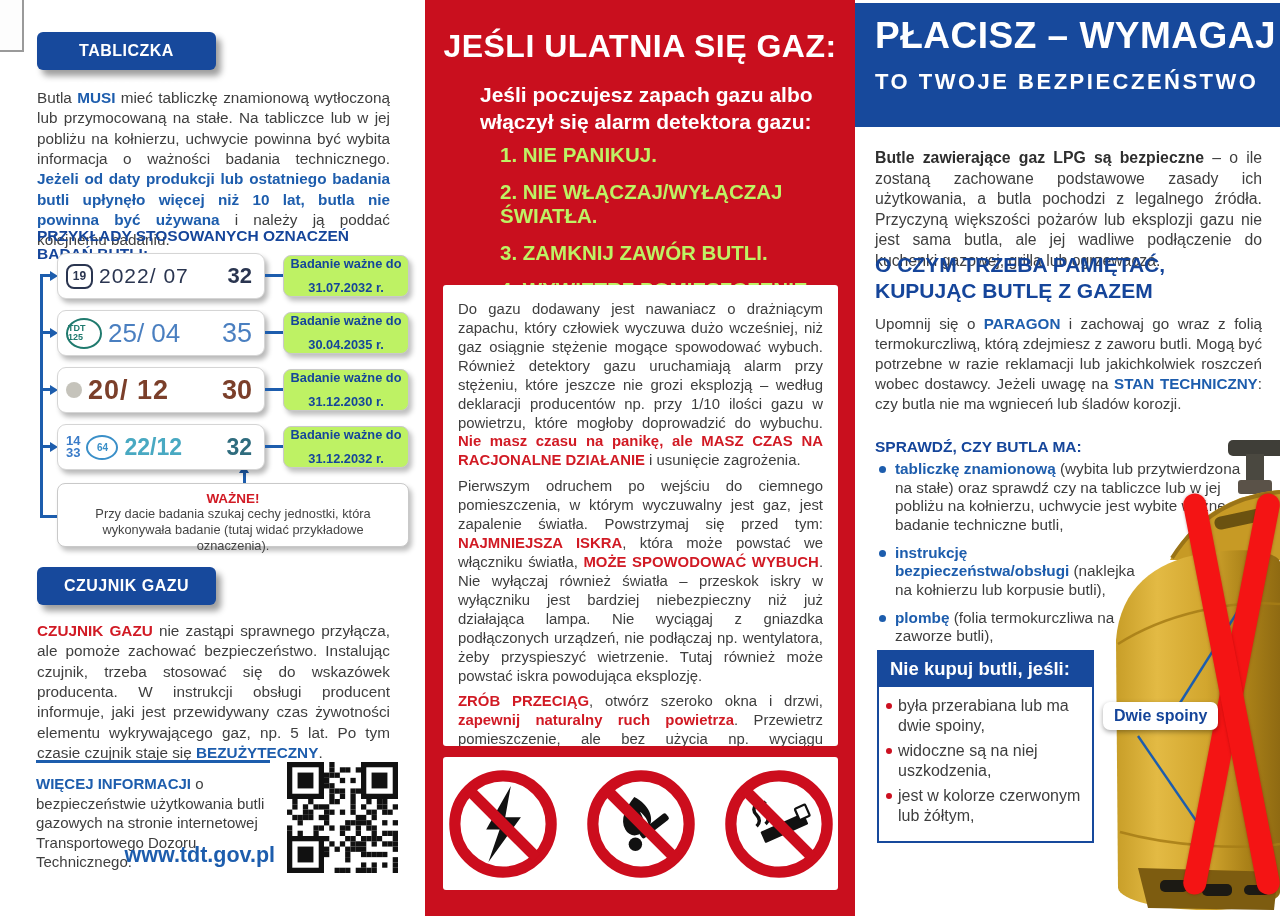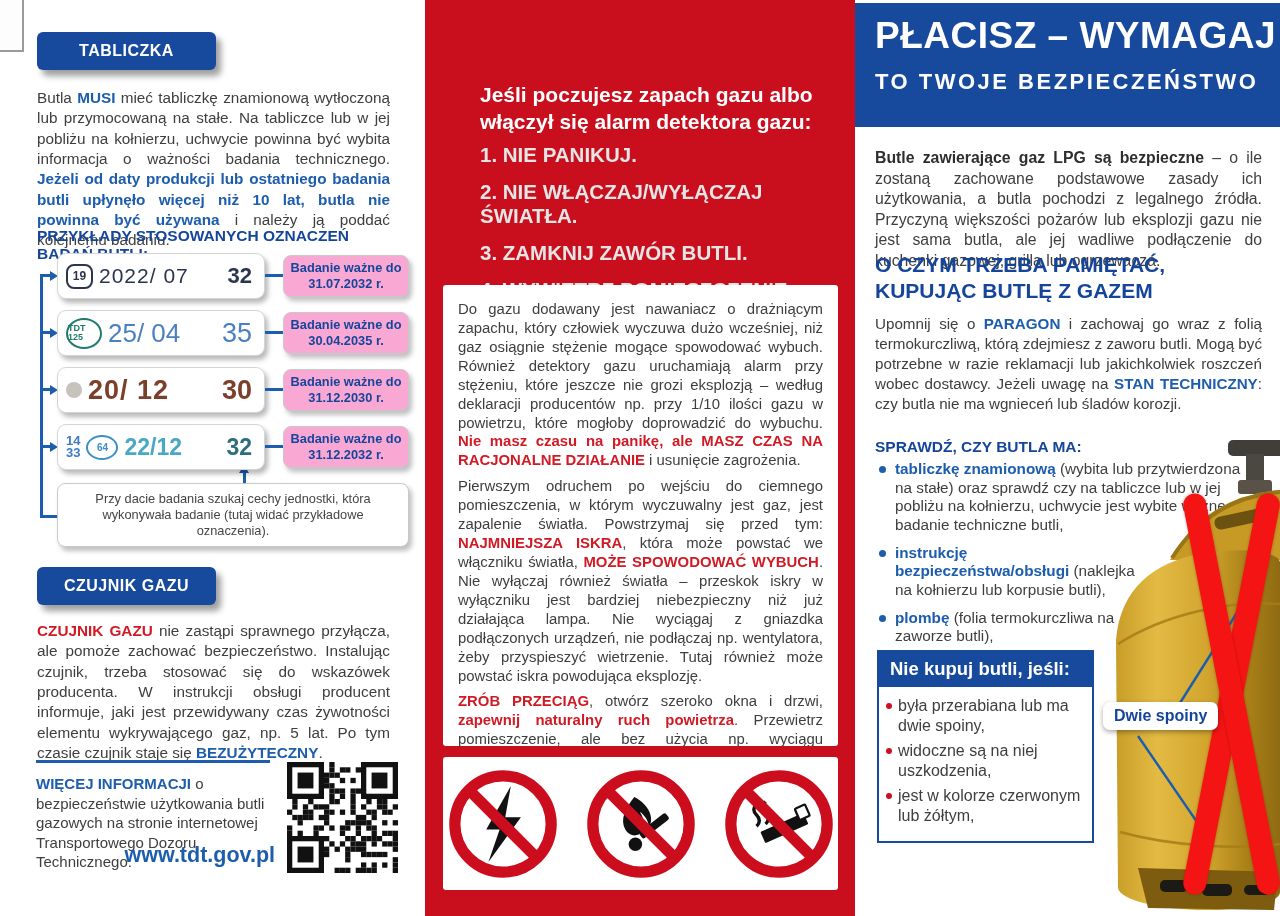--- a/index.html
+++ b/index.html
@@ -29,23 +29,23 @@
   .para.czujnik{left:37px;top:621px;width:353px;}
   .sg-blue{color:var(--blue-txt);font-weight:700;}
   .sg-red{color:var(--red-txt);font-weight:700;}
   .sg-bold{font-weight:700;color:#2e2e2e;}
   .examples-h{position:absolute;left:37px;top:227px;width:370px;color:#15459a;font-size:15.5px;font-weight:700;}
 
   .stamp-row{position:absolute;left:57px;width:352px;height:46px;}
   .stamp-box{position:absolute;left:0;top:0;width:208px;height:46px;background:#fff;border:1px solid #d5d5d5;
              border-radius:9px;box-shadow:3px 4px 5px rgba(0,0,0,.28);display:flex;align-items:center;
              padding:0 12px 0 8px;gap:6px;}
-  .valid-box{position:absolute;left:226px;top:2px;width:126px;height:42px;background:#f9a8d4;border:1px solid #c9c9c9;
+  .valid-box{position:absolute;left:226px;top:2px;width:126px;height:42px;background:#bef264;border:1px solid #c9c9c9;
              border-radius:8px;box-shadow:3px 4px 5px rgba(0,0,0,.25);display:flex;flex-direction:column;
-             justify-content:center;text-align:center;color:#15459a;font-weight:700;font-size:12.8px;line-height:1.22;}
+             justify-content:space-between;text-align:center;color:#15459a;font-weight:700;font-size:12.8px;line-height:1.22;}
   .link-line{position:absolute;left:208px;top:21px;width:18px;height:3px;background:var(--blue-txt);}
   .st-oct{width:27px;height:25px;border:2.5px solid #2a3550;border-radius:8px;color:#2a3550;font-size:12px;
           font-weight:700;display:flex;align-items:center;justify-content:center;flex:none;}
   .st-date1{color:#2a3550;font-weight:400;font-size:21px;letter-spacing:1px;}
   .st-num1{margin-left:auto;color:#2a3550;font-weight:700;font-size:22px;}
   .st-oval{width:36px;height:31px;border:2.5px solid #1f7a6e;border-radius:50%;color:#1f7a6e;font-size:9px;
            font-weight:700;line-height:1;display:flex;flex-direction:column;justify-content:center;flex:none;}
   .st-date2{color:#4a7fc0;font-size:26px;}
   .st-num2{margin-left:auto;color:#4a7fc0;font-size:27px;}
   .st-dot{width:16px;height:16px;border-radius:50%;background:#b6b4aa;opacity:.8;flex:none;}
@@ -75,21 +75,21 @@
   .para.footer{left:36px;top:774px;width:240px;text-align:left;font-size:15px;line-height:1.3;}
   .url{position:absolute;left:60px;top:843px;width:215px;text-align:right;color:var(--blue-txt);
        font-weight:700;font-size:21.5px;cursor:pointer;}
   .qr{position:absolute;left:287px;top:762px;width:111px;height:111px;background:#fff;}
 
   
   .mid-title{position:absolute;left:0;top:28px;width:430px;text-align:center;color:#fff;font-size:32px;
              font-weight:700;letter-spacing:.5px;}
   .mid-sub{position:absolute;left:55px;top:82px;width:335px;color:#fff;font-weight:700;font-size:21px;line-height:1.28;}
   .steps{position:absolute;left:55px;top:143px;width:360px;list-style:none;}
-  .steps li{color:#e5e5e5;font-weight:700;font-size:20.5px;margin-bottom:13px;}
+  .steps li{color:#bef264;font-weight:700;font-size:20.5px;margin-bottom:13px;margin-left:20px;}
   .whitebox{position:absolute;left:18px;width:395px;background:#fff;border-radius:3px;}
   .whitebox.text{top:285px;height:461px;padding:15px 15px;overflow:hidden;}
   .whitebox.text p{font-size:14.9px;line-height:1.27;text-align:justify;color:var(--ink);margin-bottom:7px;}
   .whitebox.icons{top:757px;height:133px;display:flex;align-items:center;justify-content:center;gap:26px;}
   .prohib{width:112px;height:112px;}
 
   
   .r-head{position:absolute;left:0;top:3px;width:425px;height:124px;background:var(--blue);color:#fff;}
   .r-t1{position:absolute;left:20px;top:12px;font-size:37px;font-weight:700;letter-spacing:.5px;}
   .r-t2{position:absolute;left:20px;top:66px;font-size:22px;font-weight:700;letter-spacing:2.5px;}
@@ -199,20 +199,21 @@
         <span class="st-num4">32</span>
       </div>
       <div class="link-line"></div>
       <div class="valid-box">
         <div>Badanie ważne do</div>
         <div>31.12.2032 r.</div>
       </div>
     </div>
 
     <div class="wazne">
+      <div class="wazne-t">WAŻNE!</div>
       <div class="wazne-b">Przy dacie badania szukaj cechy jednostki, która wykonywała badanie (tutaj widać przykładowe oznaczenia).</div>
     </div>
 
     <div class="badge b2">CZUJNIK GAZU</div>
     <p class="para czujnik"><span class="sg-red">CZUJNIK GAZU</span><span> nie zastąpi sprawnego przyłącza, ale pomoże zachować bezpieczeństwo. Instalując czujnik, trzeba stosować się do wskazówek producenta. W instrukcji obsługi producent informuje, jaki jest przewidywany czas żywotności elementu wykrywającego gaz, np. 5 lat. Po tym czasie czujnik staje się </span><span class="sg-blue">BEZUŻYTECZNY</span><span>.</span></p>
 
     <div class="divider"></div>
     <p class="para footer"><span class="sg-blue">WIĘCEJ INFORMACJI</span><span> o bezpieczeństwie użytkowania butli gazowych na stronie internetowej Transportowego Dozoru Technicznego:</span></p>
     <div class="url">www.tdt.gov.pl</div>
     <svg id="qr" class="qr" viewBox="0 0 110 110">
@@ -353,20 +354,21 @@
         <rect x="57.61904761904762" y="104.76190476190476" width="5.238095238095238" height="5.238095238095238" fill="#111"></rect>
         <rect x="68.0952380952381" y="104.76190476190476" width="5.238095238095238" height="5.238095238095238" fill="#111"></rect>
         <rect x="73.33333333333333" y="104.76190476190476" width="5.238095238095238" height="5.238095238095238" fill="#111"></rect>
         <rect x="78.57142857142857" y="104.76190476190476" width="5.238095238095238" height="5.238095238095238" fill="#111"></rect>
         <rect x="83.80952380952381" y="104.76190476190476" width="5.238095238095238" height="5.238095238095238" fill="#111"></rect>
         <rect x="104.76190476190476" y="104.76190476190476" width="5.238095238095238" height="5.238095238095238" fill="#111"></rect>
       </svg>
   </section>
 
   <section class="panel mid">
+    <h1 class="mid-title">JEŚLI ULATNIA SIĘ GAZ:</h1>
     <p class="mid-sub">Jeśli poczujesz zapach gazu albo włączył się alarm detektora gazu:</p>
     <ol class="steps">
       <li>1. NIE PANIKUJ.</li>
       <li>2. NIE WŁĄCZAJ/WYŁĄCZAJ ŚWIATŁA.</li>
       <li>3. ZAMKNIJ ZAWÓR BUTLI.</li>
       <li>4. WYWIETRZ POMIESZCZENIE.</li>
     </ol>
 
     <div class="whitebox text">
       <p><span>Do gazu dodawany jest nawaniacz o drażniącym zapachu, który człowiek wyczuwa dużo wcześniej, niż gaz osiągnie stężenie mogące spowodować wybuch. Również detektory gazu uruchamiają alarm przy stężeniu, które jeszcze nie grozi eksplozją – według deklaracji producentów np. przy 1/10 ilości gazu w powietrzu, które mogłoby doprowadzić do wybuchu. </span><span class="sg-red">Nie masz czasu na panikę, ale MASZ CZAS NA RACJONALNE DZIAŁANIE</span><span> i usunięcie zagrożenia.</span></p>

